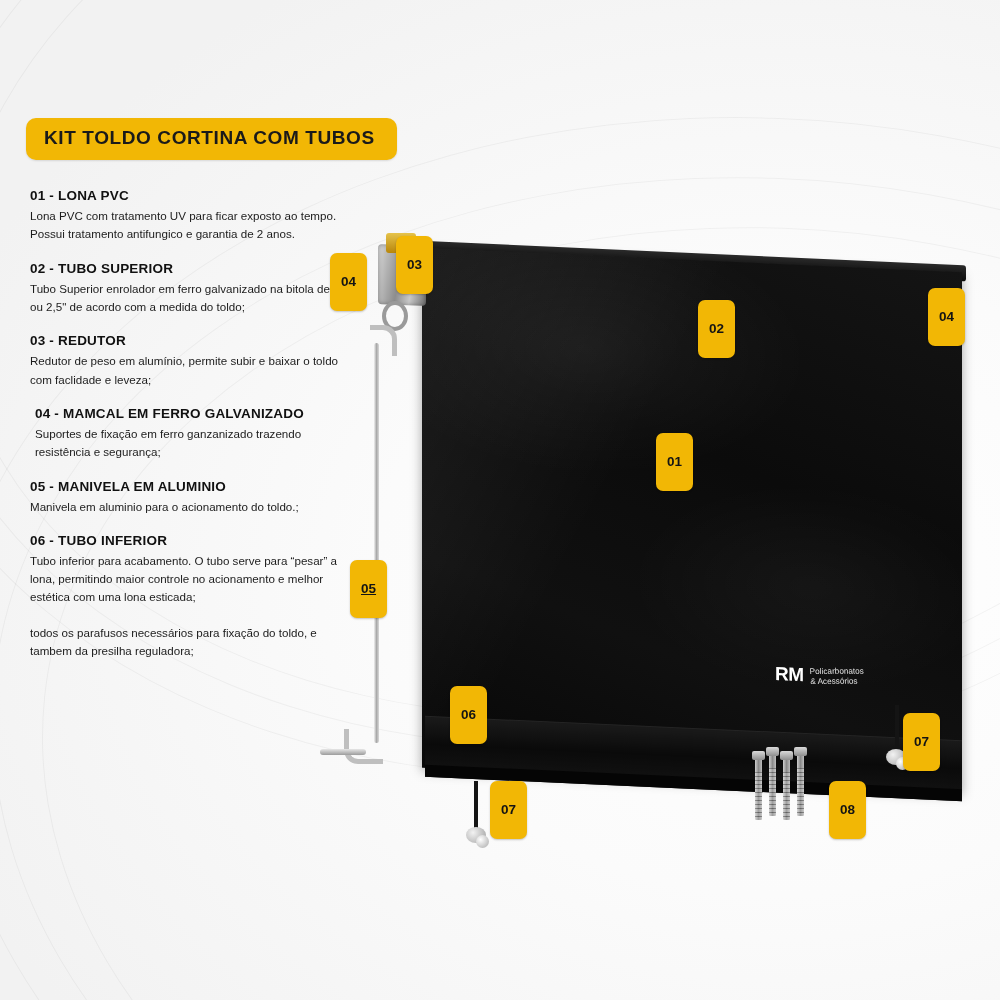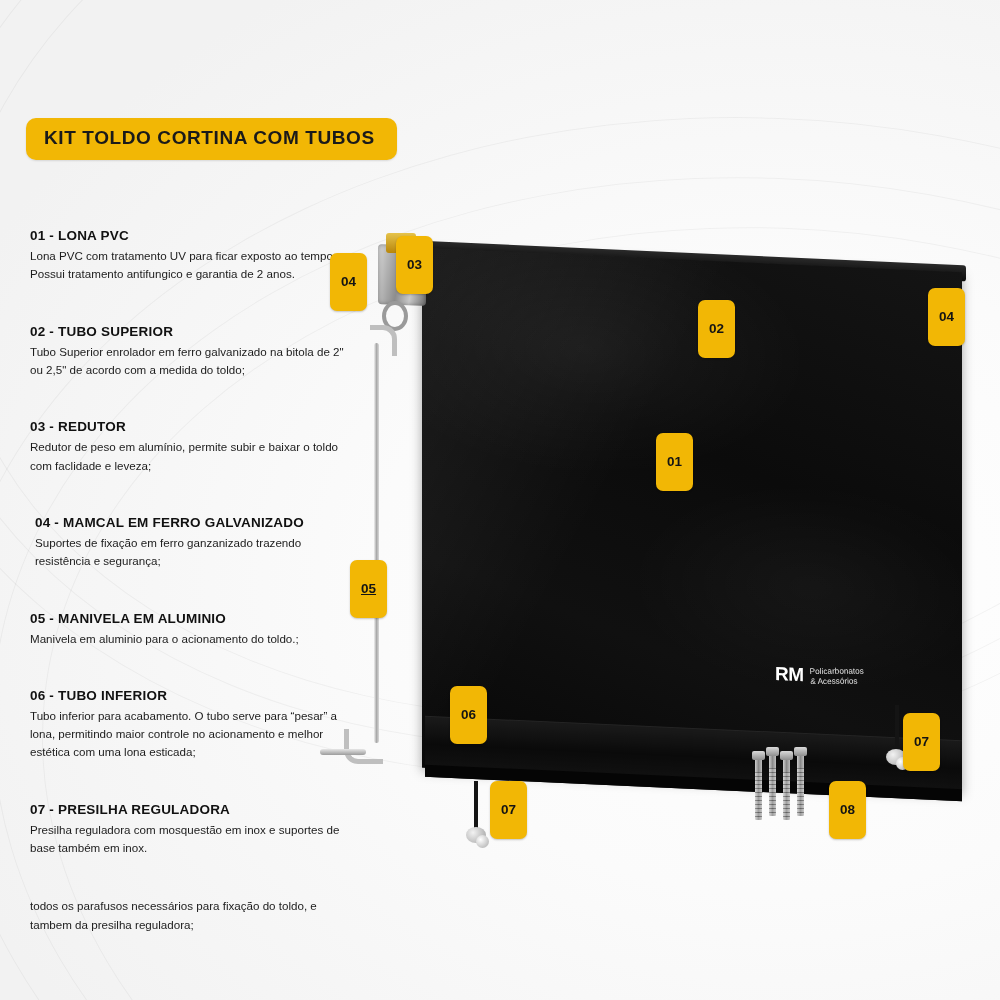--- a/index.html
+++ b/index.html
@@ -50,21 +50,21 @@
     box-shadow: 0 1px 2px rgba(0,0,0,0.12);
   }
 
   
   .legend {
     position: absolute;
     left: 30px;
     top: 188px;
     width: 318px;
   }
-  .legend-item { margin-bottom: 17px; margin-top: 40px; }
+  .legend-item { margin-bottom: 17px; }
   .legend-item h3 {
     margin: 0 0 4px 0;
     font-size: 13.5px;
     font-weight: bold;
     color: #111111;
     letter-spacing: 0.2px;
   }
   .legend-item h3.two-line { line-height: 1.5; }
   .legend-item p {
     margin: 0;
@@ -352,24 +352,20 @@
     <div class="legend-item">
       <h3>05 - MANIVELA EM ALUMINIO</h3>
       <p>Manivela em aluminio para o acionamento do toldo.;</p>
     </div>
 
     <div class="legend-item">
       <h3>06 - TUBO INFERIOR</h3>
       <p>Tubo inferior para acabamento. O tubo serve para “pesar” a lona, permitindo maior controle no acionamento e melhor estética com uma lona esticada;</p>
     </div>
 
-    <div class="legend-item">
-      <h3>07 - PRESILHA REGULADORA</h3>
-      <p>Presilha reguladora com mosquestão em inox e suportes de base também em inox.</p>
-    </div>
 
     <div class="legend-item">
       <p>todos os parafusos necessários para fixação do toldo, e tambem da presilha reguladora;</p>
     </div>
 
   </div>
 
   <div class="product-area">
 
     <div class="top-tube"></div>

